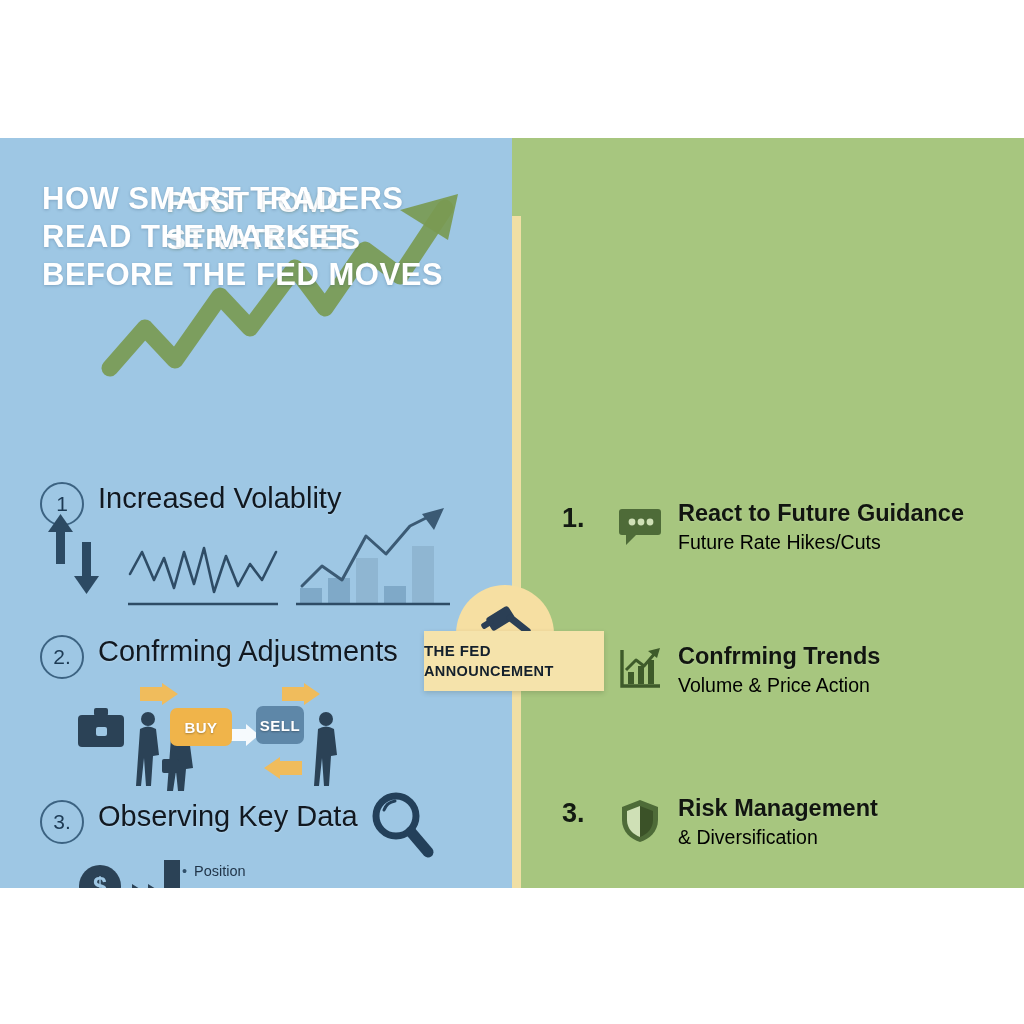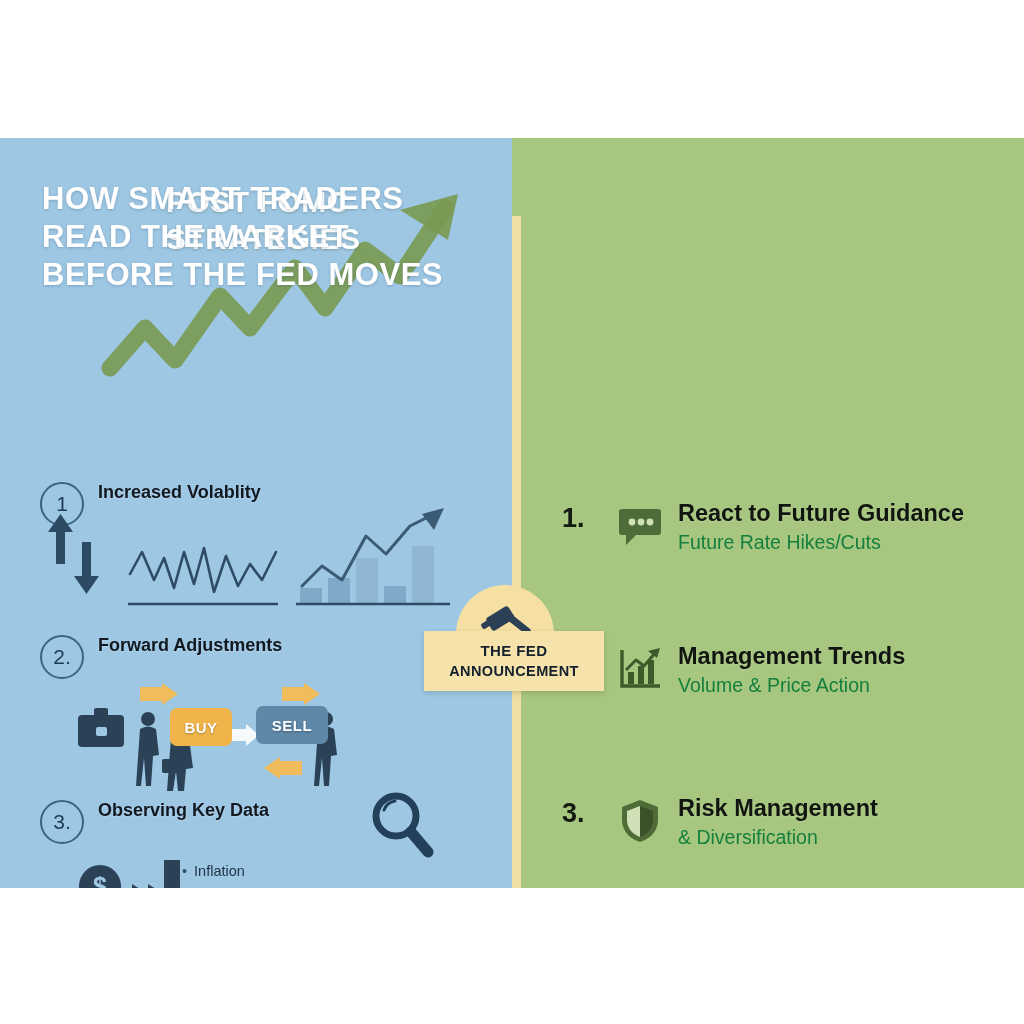--- a/index.html
+++ b/index.html
@@ -105,22 +105,22 @@
     display: flex;
     align-items: center;
     justify-content: center;
     box-sizing: border-box;
     background: transparent;
   }
   .l-head {
     position: absolute;
     left: 58px;
     color: #111820;
-    font-size: 18px;
-    font-weight: bold;
+    font-size: 29px;
+    font-weight: normal;
     white-space: nowrap;
     text-shadow: 0 1px 2px rgba(255,255,255,.25);
   }
 
   
   .vol-art { position: absolute; left: 30px; top: 370px; width: 440px; height: 110px; }
 
   
   .trade-art { position: absolute; left: 70px; top: 545px; width: 290px; height: 110px; }
   .tag {
@@ -129,21 +129,21 @@
     color: #ffffff;
     font-weight: bold;
     font-size: 15px;
     display: flex;
     align-items: center;
     justify-content: center;
     letter-spacing: .5px;
     text-shadow: 0 1px 2px rgba(0,0,0,.3);
   }
   .tag-buy { left: 100px; top: 25px; width: 62px; height: 38px; background: #f0b44a; }
-  .tag-sell { left: 186px; top: 23px; width: 72px; height: 38px; background: #5e87a8; }
+  .tag-sell { left: 186px; top: 23px; width: 48px; height: 38px; background: #5e87a8; }
 
   
   .data-art { position: absolute; left: 70px; top: 720px; width: 290px; height: 78px; }
   .bullets {
     position: absolute;
     left: 182px;
     top: 722px;
     margin: 0;
     padding: 0;
     list-style: none;
@@ -178,21 +178,21 @@
   .r-text { position: absolute; left: 116px; top: -4px; }
   .r-head {
     color: #111510;
     font-size: 23.5px;
     font-weight: bold;
     white-space: nowrap;
     line-height: 1.25;
     text-shadow: 0 1px 2px rgba(255,255,255,.18);
   }
   .r-sub {
-    color: #15803d;
+    color: #000000;
     font-size: 19.5px;
     line-height: 1.3;
     white-space: nowrap;
     margin-top: 2px;
   }
 
   
   .fed-wrap { position: absolute; left: 424px; top: 447px; width: 180px; height: 116px; }
   .fed-circle {
     position: absolute;
@@ -206,21 +206,21 @@
   .gavel { position: absolute; left: 55px; top: 16px; width: 54px; height: 48px; }
   .fed-banner {
     position: absolute;
     left: 0;
     top: 46px;
     width: 180px;
     height: 60px;
     background: #f5e3ab;
     display: flex;
     flex-direction: column;
-    align-items: center;
+    align-items: flex-start;
     justify-content: center;
     box-shadow: 0 2px 5px rgba(40,50,30,.18);
   }
   .fed-banner div {
     color: #14202c;
     font-weight: bold;
     font-size: 15px;
     letter-spacing: .4px;
     line-height: 1.42;
   }
@@ -270,21 +270,21 @@
         <rect x="354" y="78" width="22" height="18" fill="#7fa9c8"></rect>
         <rect x="382" y="38" width="22" height="58" fill="#8fb6d2"></rect>
         <line x1="266" y1="96" x2="420" y2="96" stroke="#2e4c66" stroke-width="2.6"></line>
         <polyline points="272,78 292,58 312,72 336,28 356,46 380,18 408,4" fill="none" stroke="#3b5a74" stroke-width="3" stroke-linejoin="round" stroke-linecap="round"></polyline>
         <polygon points="414,0 392,6 404,22" fill="#3b5a74"></polygon>
       </g>
     </svg>
 
     <div class="l-item" style="top:497px;">
       <div class="num-circle">2.</div>
-      <div class="l-head">Forward Adjustments</div>
+      <div class="l-head">Confrming Adjustments</div>
     </div>
 
     <div class="trade-art">
       <svg viewBox="0 0 290 110" width="290" height="110">
 
         <g fill="#f0bc5c">
           <polygon points="70,4 92,4 92,0 108,11 92,22 92,18 70,18"></polygon>
           <polygon points="212,4 234,4 234,0 250,11 234,22 234,18 212,18"></polygon>
         </g>
         <g fill="#f0bc5c">
@@ -331,21 +331,21 @@
       </g>
       <g fill="#2b4256">
         <rect x="94" y="2" width="16" height="48"></rect>
         <polygon points="62,50 62,26 78,36 78,26 94,36 94,50"></polygon>
         <rect x="66" y="38" width="9" height="8" fill="#9ec7e4"></rect>
         <rect x="81" y="38" width="9" height="8" fill="#9ec7e4"></rect>
       </g>
     </svg>
 
     <ul class="bullets">
-      <li>Inflation</li>
+      <li>Position</li>
       <li>Employment Data</li>
 
     </ul>
 
     <div class="r-item" style="top:365px;">
       <div class="r-num">1.</div>
       <svg class="r-icon" viewBox="0 0 44 46">
         <path d="M4 6 h36 a3 3 0 0 1 3 3 v20 a3 3 0 0 1 -3 3 h-22 l-10 10 v-10 h-4 a3 3 0 0 1 -3 -3 v-20 a3 3 0 0 1 3 -3 z" fill="#4e6b38"></path>
         <circle cx="14" cy="19" r="3.4" fill="#cfe0b6"></circle>
         <circle cx="23" cy="19" r="3.4" fill="#cfe0b6"></circle>
@@ -361,21 +361,21 @@
       <div class="r-num"></div>
       <svg class="r-icon" viewBox="0 0 44 46">
         <polyline points="4,4 4,40 42,40" fill="none" stroke="#3e5a2a" stroke-width="3.4"></polyline>
         <rect x="10" y="26" width="6" height="12" fill="#3e5a2a"></rect>
         <rect x="20" y="20" width="6" height="18" fill="#3e5a2a"></rect>
         <rect x="30" y="14" width="6" height="24" fill="#3e5a2a"></rect>
         <polyline points="8,24 18,14 26,20 38,6" fill="none" stroke="#3e5a2a" stroke-width="3" stroke-linejoin="round"></polyline>
         <polygon points="42,2 30,5 39,12" fill="#3e5a2a"></polygon>
       </svg>
       <div class="r-text">
-        <div class="r-head">Management Trends</div>
+        <div class="r-head">Confrming Trends</div>
         <div class="r-sub">Volume &amp; Price Action</div>
       </div>
     </div>
 
     <div class="r-item" style="top:660px;">
       <div class="r-num">3.</div>
       <svg class="r-icon" viewBox="0 0 44 46">
         <path d="M22 2 L40 9 v13 c0 12 -9 19 -18 22 C13 41 4 34 4 22 V9 z" fill="#4e6b38"></path>
         <path d="M22 8 L35 13 v9 c0 9 -6.5 14.5 -13 17 z" fill="#3b5228"></path>
         <path d="M22 8 L9 13 v9 c0 9 6.5 14.5 13 17 z" fill="#cfe0b6"></path>

